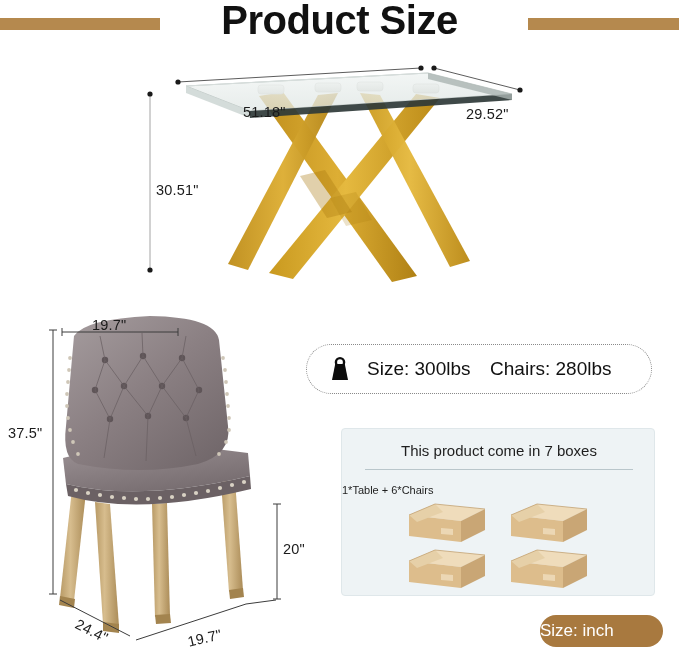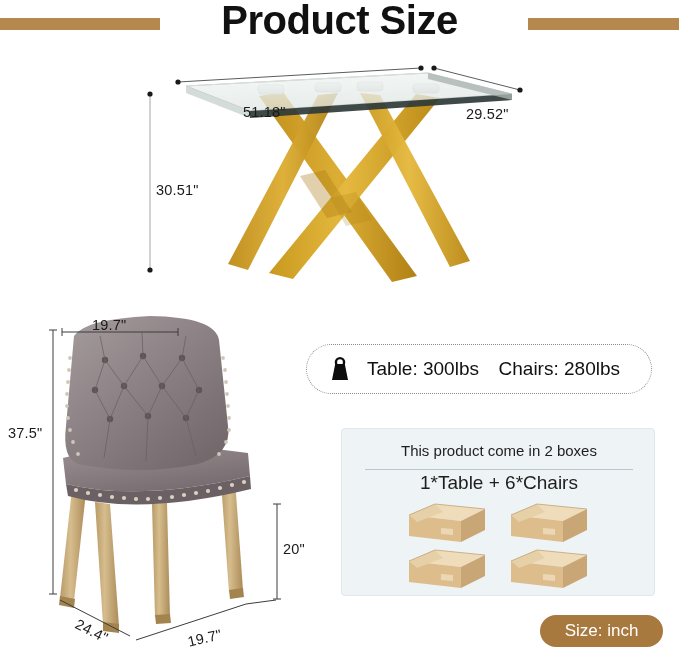--- a/index.html
+++ b/index.html
@@ -130,24 +130,23 @@
     color: #1e1e1e;
   }
   .boxes-divider {
     position: absolute;
     left: 23px; top: 40px;
     width: 268px; height: 1px;
     background: #b9c6cb;
   }
   .boxes-subtitle {
     position: absolute;
-    left: 0; top: 43px;
+    left: 0; top: 55px;
     width: 314px;
-    text-align: center;
-    font-size: 19px;
+    font-size: 11px;
     color: #1e1e1e;
   }
   .boxes-grid {
     position: absolute;
     left: 57px; top: 72px;
     width: 200px; height: 88px;
   }
   .box-item { position: absolute; width: 84px; height: 44px; }
   .box-0 { left: 6px;   top: 0; }
   .box-1 { left: 108px; top: 0; }
@@ -158,21 +157,21 @@
   .size-badge {
     position: absolute;
     left: 540px; top: 615px;
     width: 123px; height: 32px;
     background: #a8793f;
     border-radius: 16px;
     color: #ffffff;
     font-size: 17px;
     display: flex;
     align-items: center;
-    justify-content: center;
+    justify-content: flex-start;
   }
 </style>
 </head>
 <body>
 
 <div class="root">
 
   <div class="header">
     <div class="rule rule-left"></div>
     <div class="rule rule-right"></div>
@@ -397,28 +396,28 @@
     <div class="dim dim-chair-depth">24.4"</div>
     <div class="dim dim-chair-bottom">19.7"</div>
   </div>
 
   <div class="weight-pill">
     <svg class="weight-icon" viewBox="0 0 30 30">
       <path d="M10.2 10 L19.8 10 L23 26 L7 26 Z" fill="#0d0d0d"></path>
       <circle cx="15" cy="8.2" r="4.1" fill="none" stroke="#0d0d0d" stroke-width="2.4"></circle>
     </svg>
     <div class="weight-text">
-      <span>Table: 300lbs</span>
+      <span>Size: 300lbs</span>
       <span class="gap"></span>
       <span>Chairs: 280lbs</span>
     </div>
   </div>
 
   <div class="boxes-panel">
-    <div class="boxes-title">This product come in 2 boxes</div>
+    <div class="boxes-title">This product come in 7 boxes</div>
     <div class="boxes-divider"></div>
     <div class="boxes-subtitle">1*Table + 6*Chairs</div>
 
     <div class="boxes-grid">
       <svg class="box-item box-0" viewBox="0 0 84 44">
         <path d="M4,14 L30,3 L80,8 L56,20 Z" fill="#efdcbb"></path>
         <path d="M4,14 L56,20 L56,41 L4,35 Z" fill="#ddbd8c"></path>
         <path d="M56,20 L80,8 L80,29 L56,41 Z" fill="#c9a675"></path>
         <path d="M30,3 L38,11 L12,21 L4,14 Z" fill="#e6d0a8"></path>
         <path d="M36,27 L48,28 L48,34 L36,33 Z" fill="#efdcbb" opacity="0.85"></path>

